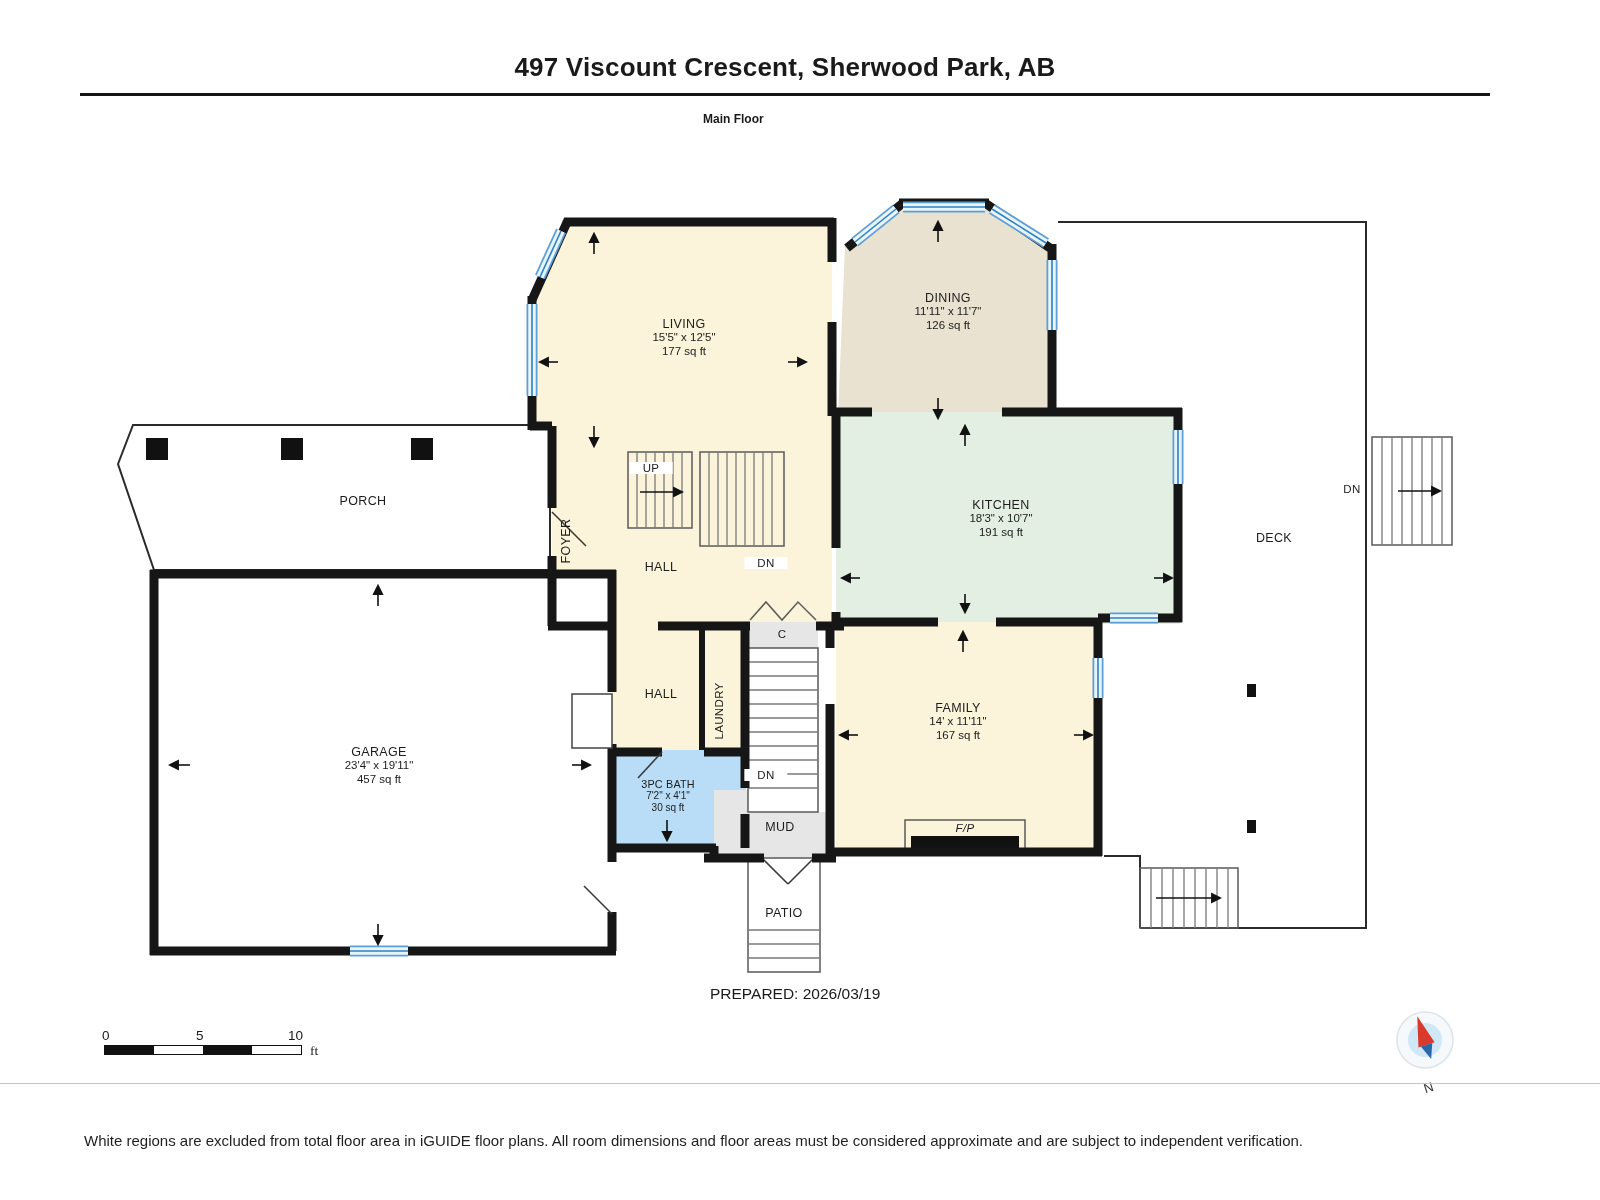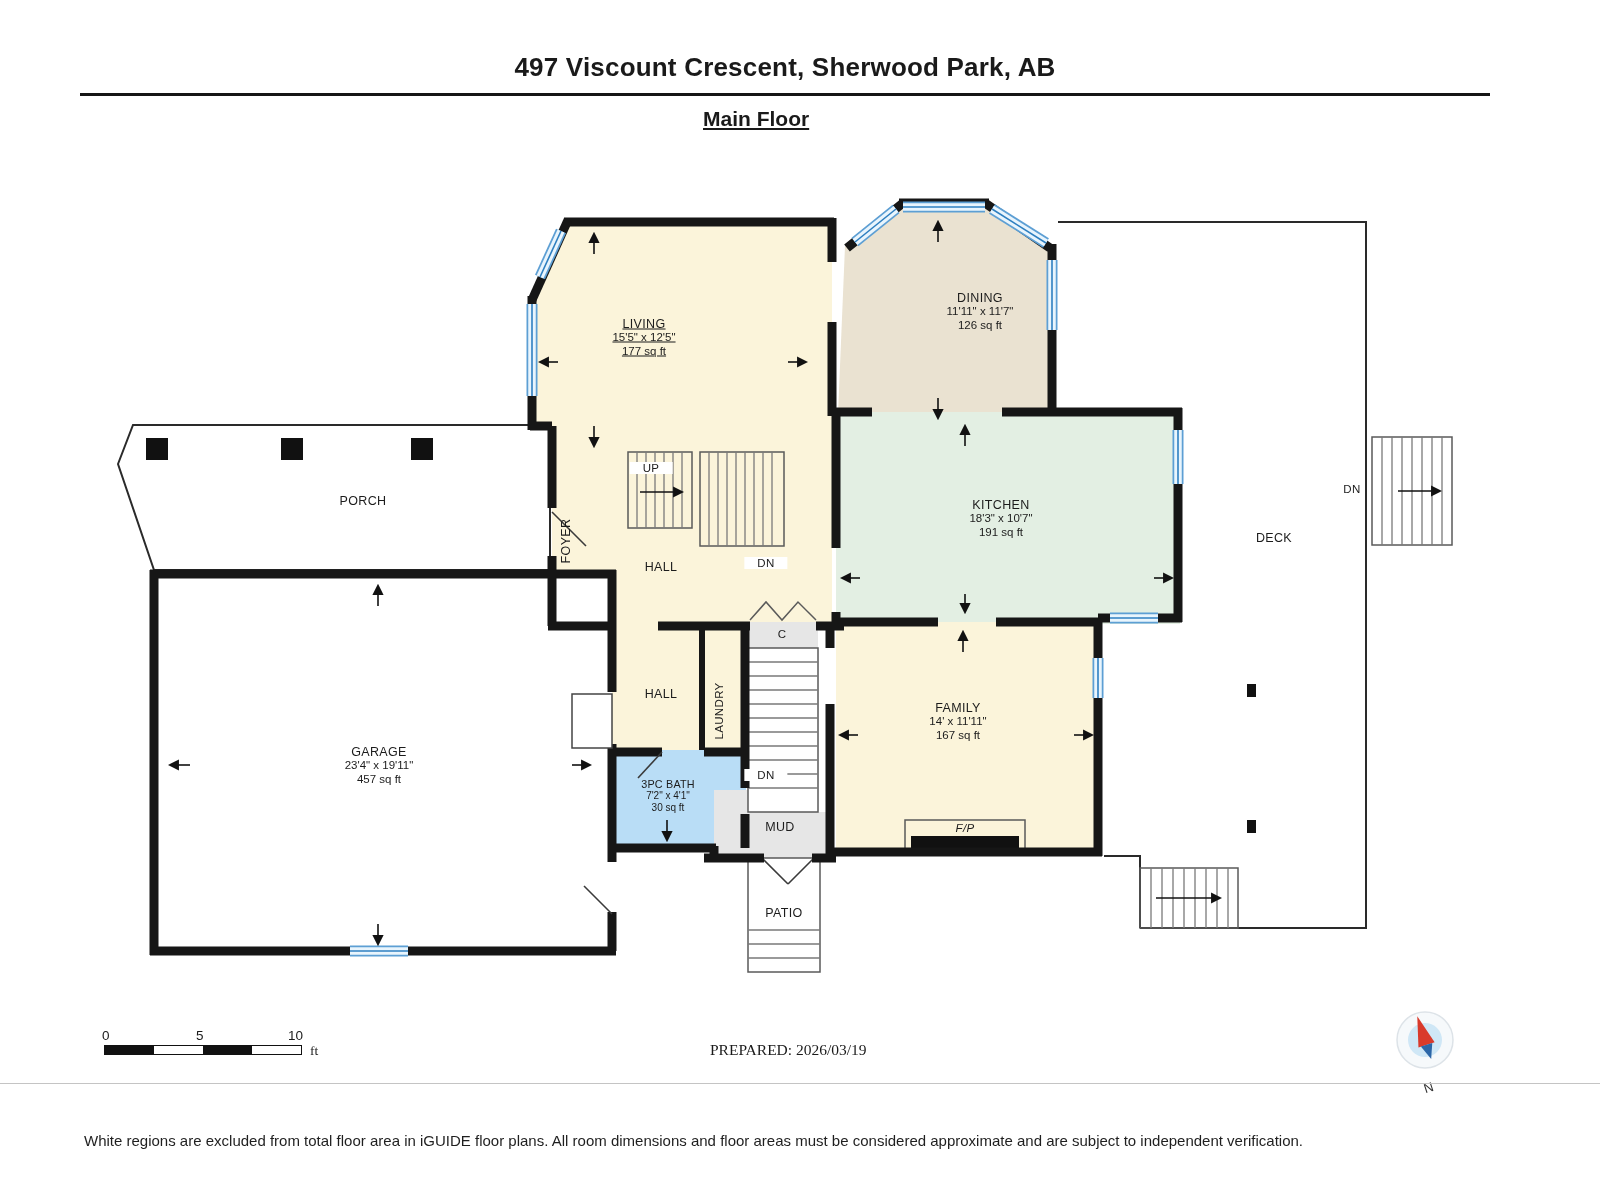--- a/index.html
+++ b/index.html
@@ -3,41 +3,41 @@
 <meta charset="utf-8">
 <style>
   html,body{margin:0;padding:0;}
   body{
     width:1600px;height:1200px;position:relative;background:#fff;
     font-family:"Liberation Sans",sans-serif;color:#1a1a1a;overflow:hidden;
   }
   .abs{position:absolute;}
   #title{top:52px;left:0;width:1570px;text-align:center;font-size:26px;font-weight:bold;letter-spacing:.2px;}
   #rule-top{top:93px;left:80px;width:1410px;height:3px;background:#151515;}
-  #floorinfo{top:107px;left:703px;display:flex;gap:18px;font-size:21px;text-decoration:underline;}
+  #floorinfo{top:107px;left:703px;display:flex;gap:18px;font-size:12px;}
   #floorinfo .fl{font-weight:bold;line-height:24.5px;}
   #floorinfo .lines div{line-height:24.5px;}
   #plan{top:0;left:0;}
   .room-label{position:absolute;transform:translate(-50%,-50%);text-align:center;white-space:nowrap;color:#1c1c1c;}
   .room-label .n{font-size:12.5px;letter-spacing:.35px;}
   .room-label .d{font-size:11.5px;line-height:13.5px;}
   .room-label.sm .n{font-size:10.8px;letter-spacing:.2px;}
   .room-label.sm .d{font-size:10px;line-height:11.5px;}
   .tag{position:absolute;transform:translate(-50%,-50%);font-size:12.5px;letter-spacing:.35px;white-space:nowrap;color:#1c1c1c;}
   .tag.rot{transform:translate(-50%,-50%) rotate(-90deg);}
   .tag.small{font-size:11.5px;}
   .tag.bg{background:#fff;padding:0 13px;}
   #scalebar{top:1028px;left:104px;width:240px;height:32px;}
   #scalebar .num{position:absolute;top:0;font-size:13.5px;}
   #scalebar .n0{left:-2px;} #scalebar .n5{left:92px;} #scalebar .n10{left:184px;}
   #scalebar .bar{position:absolute;top:17px;left:0;width:196px;height:8px;border:1.5px solid #111;display:flex;background:#fff;}
   #scalebar .bar .c{flex:1;}
   #scalebar .bar .b{background:#111;} #scalebar .bar .w{background:#fff;}
   #scalebar .unit{position:absolute;left:206px;top:15px;font-size:13.5px;font-family:Liberation Serif, serif;}
-  #prepared{top:1041px;left:710px;font-size:15.5px;font-family:Liberation Serif, serif;}
+  #prepared{top:985px;left:710px;font-size:15.5px;}
   #rule-bottom{top:1083px;left:0;width:1600px;height:1px;background:#c4c4c4;}
   #disclaimer{top:1132px;left:84px;font-size:15px;color:#1f1f1f;}
   #compass{top:1005px;left:1390px;}
   #north{top:1080px;left:1424px;font-size:13px;transform:rotate(-18deg);color:#333;}
   
   .wall{stroke:#161616;stroke-width:9;fill:none;}
   .wall6{stroke:#161616;stroke-width:6;fill:none;}
   .thin{stroke:#2a2a2a;stroke-width:2;fill:none;}
   .thin15{stroke:#5a5a5a;stroke-width:1.5;fill:none;}
   .tread{stroke:#7a7a7a;stroke-width:1.3;fill:none;}
@@ -204,26 +204,26 @@
     <line class="arrow" x1="858" y1="735" x2="840" y2="735" marker-end="url(#ah)"></line>
     <line class="arrow" x1="1074" y1="735" x2="1092" y2="735" marker-end="url(#ah)"></line>
     <line class="arrow" x1="378" y1="606" x2="378" y2="586" marker-end="url(#ah)"></line>
     <line class="arrow" x1="378" y1="924" x2="378" y2="944" marker-end="url(#ah)"></line>
     <line class="arrow" x1="190" y1="765" x2="170" y2="765" marker-end="url(#ah)"></line>
     <line class="arrow" x1="572" y1="765" x2="590" y2="765" marker-end="url(#ah)"></line>
     <line class="arrow" x1="667" y1="820" x2="667" y2="840" marker-end="url(#ah)"></line>
   </g>
 </svg>
 
-<div class="room-label" style="left:644px;top:337px;text-decoration:underline;">
+<div class="room-label" style="left:684px;top:337px;">
   <div class="n">LIVING</div>
   <div class="d">15'5" x 12'5"</div>
   <div class="d">177 sq ft</div>
 </div>
-<div class="room-label" style="left:980px;top:311px;">
+<div class="room-label" style="left:948px;top:311px;">
   <div class="n">DINING</div>
   <div class="d">11'11" x 11'7"</div>
   <div class="d">126 sq ft</div>
 </div>
 <div class="room-label" style="left:1001px;top:518px;">
   <div class="n">KITCHEN</div>
   <div class="d">18'3" x 10'7"</div>
   <div class="d">191 sq ft</div>
 </div>
 <div class="room-label" style="left:958px;top:721px;">

